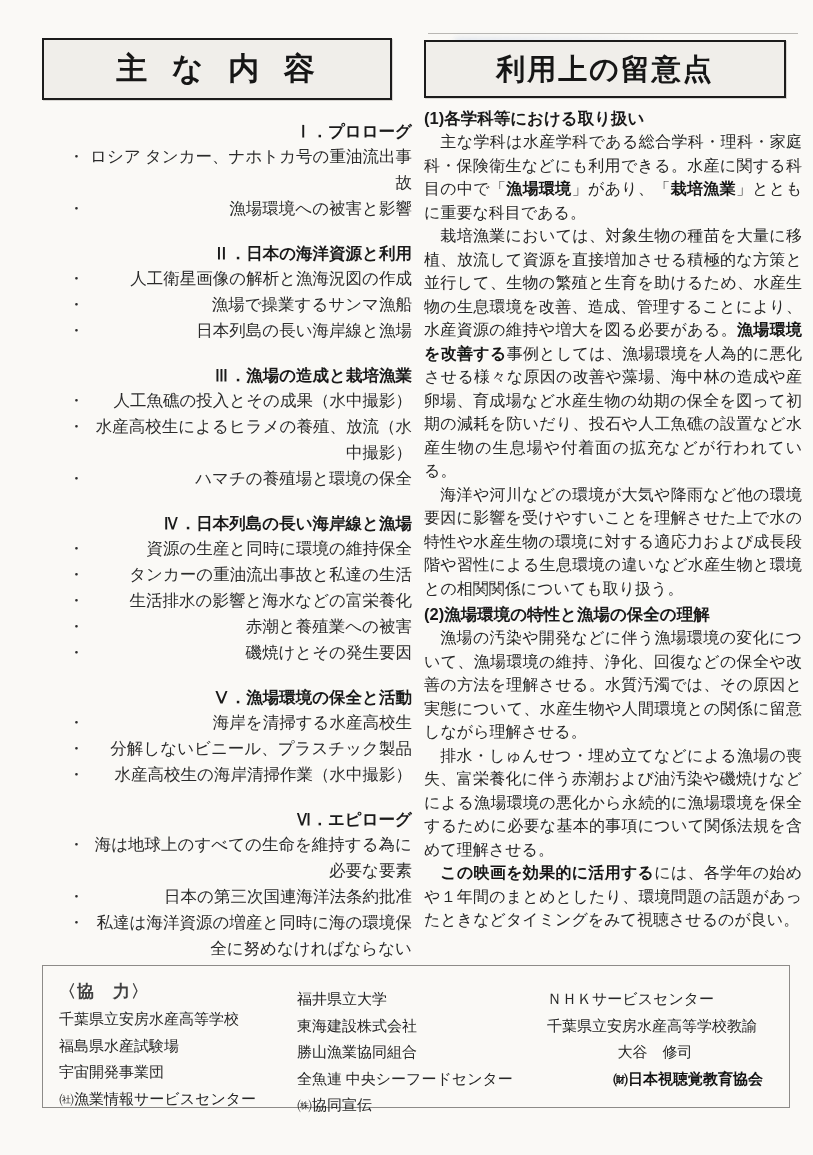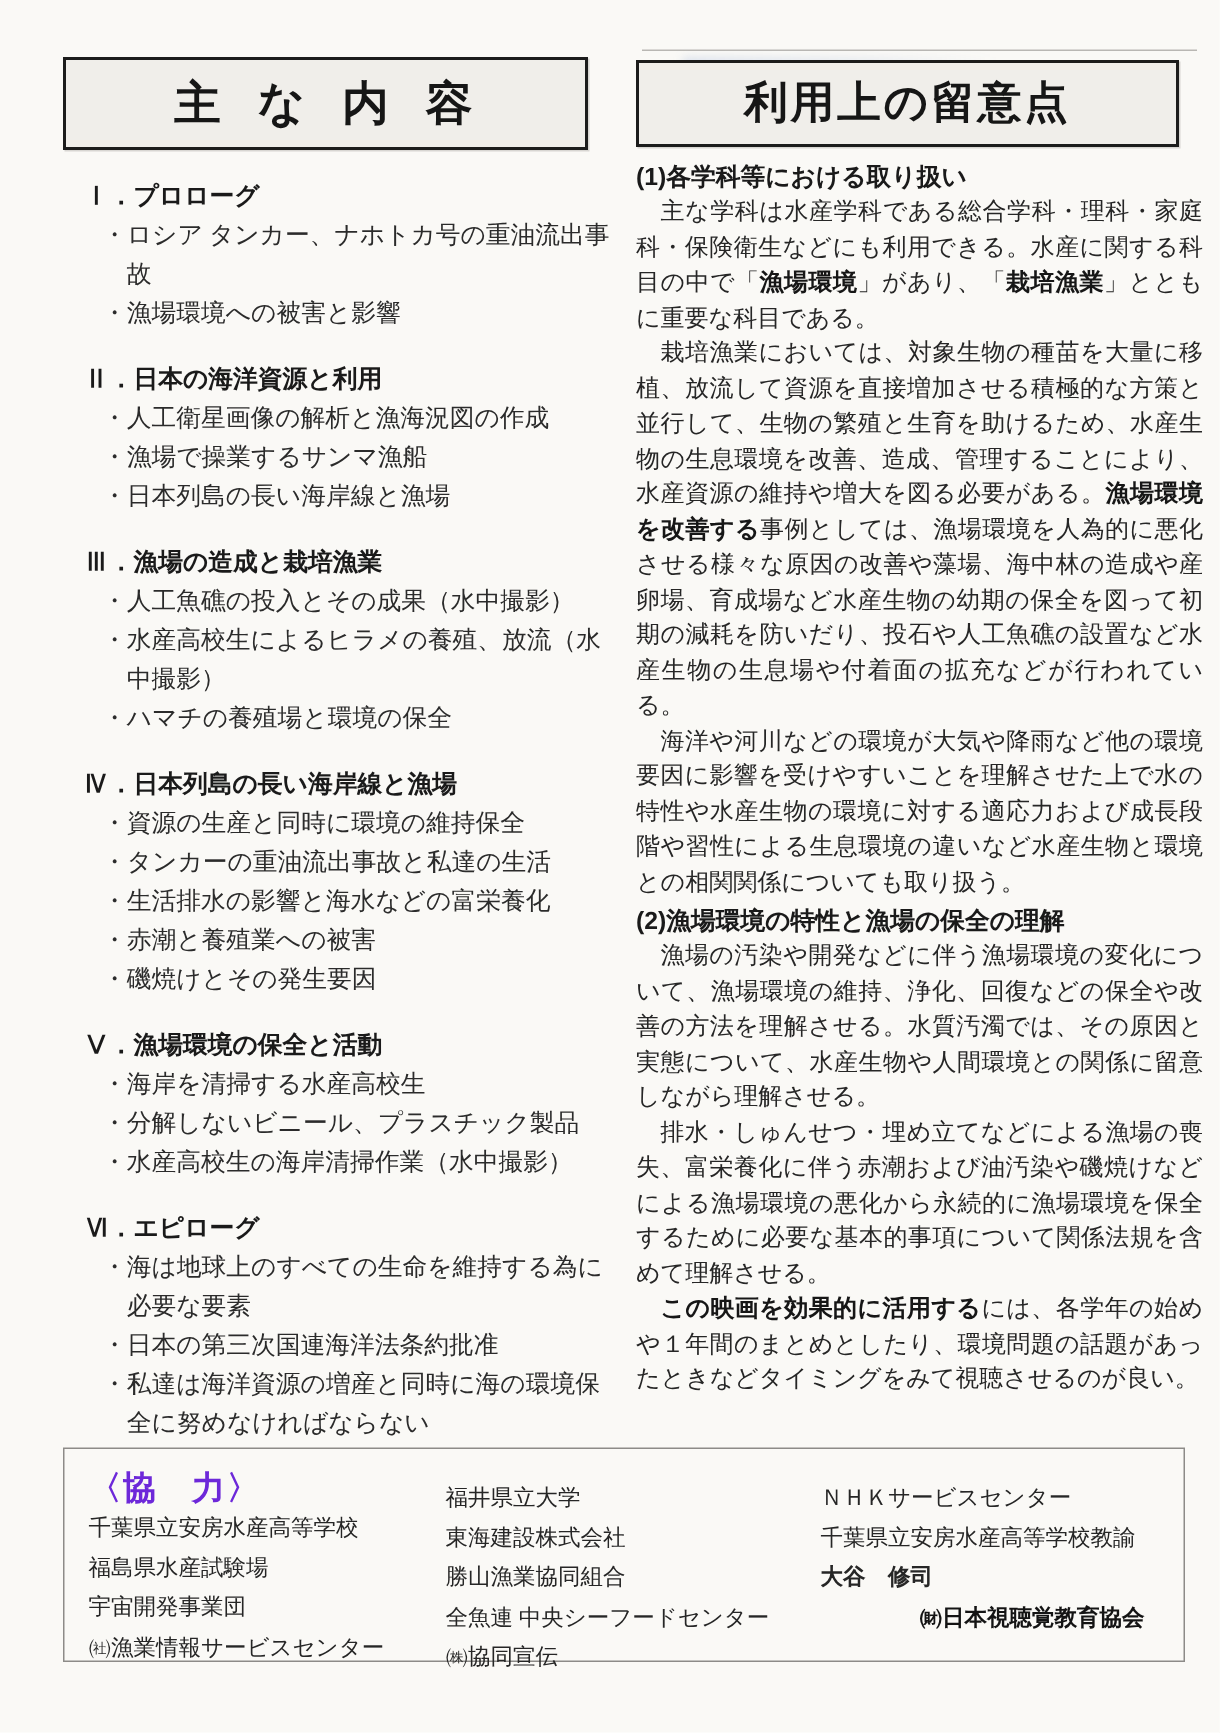--- a/index.html
+++ b/index.html
@@ -30,21 +30,21 @@
     background:#f0eeea;
     text-align:center;
     font-family:"Liberation Sans", sans-serif;
     font-weight:bold;color:#161616;
     box-shadow:1px 1px 0 #d8d6d2;
   }
   .header-box.left{height:58px;line-height:58px;font-size:31px;letter-spacing:3px;word-spacing:10px;width:346px;}
   .header-box.right{height:54px;line-height:54px;font-size:29px;letter-spacing:2px;width:358px;}
 
   
-  .toc-sections{margin-top:14px;}
+  .toc-sections{margin-top:14px;text-align:right;}
   .toc-section{margin-top:18px;}
   .toc-title{
     font-family:"Liberation Sans", sans-serif;font-weight:bold;
     font-size:16.5px;line-height:26px;color:#1a1a1a;padding-left:14px;
   }
   .toc-items{padding-left:26px;}
   .toc-item{display:flex;font-size:16.5px;line-height:26px;color:#2b2b2b;}
   .bullet{flex:0 0 16px;}
   .toc-text{flex:1;}
 
@@ -65,25 +65,25 @@
     position:absolute;left:42px;top:965px;width:748px;height:143px;
     border:1.5px solid #8d8b88;background:#faf9f6;
     display:flex;box-sizing:border-box;padding-top:12px;
   }
   .credits-col{box-sizing:border-box;}
   .credits-col1{width:250px;padding-left:16px;}
   .credits-col2{width:250px;padding-left:4px;padding-top:8px;}
   .credits-col3{flex:1;padding-left:4px;padding-top:8px;padding-right:26px;}
   .credit-heading{
     font-family:"Liberation Sans", sans-serif;font-weight:bold;
-    font-size:22px;line-height:28px;color:#6d28d9;letter-spacing:1px;
+    font-size:17px;line-height:28px;color:#404040;letter-spacing:1px;
   }
   .credit-line{font-size:15px;line-height:26.5px;color:#262626;white-space:nowrap;}
   .credit-line.bold{font-family:"Liberation Sans", sans-serif;font-weight:bold;color:#141414;text-align:right;}
-  .credit-line.right{text-align:left;font-weight:bold;}
+  .credit-line.right{text-align:center;}
 </style>
 </head>
 <body>
 
 <div class="page">
   <div class="scan-line"></div>
   <div class="bleed-smudge"></div>
   <div class="paper-edge"></div>
 
   <div class="col-left">

